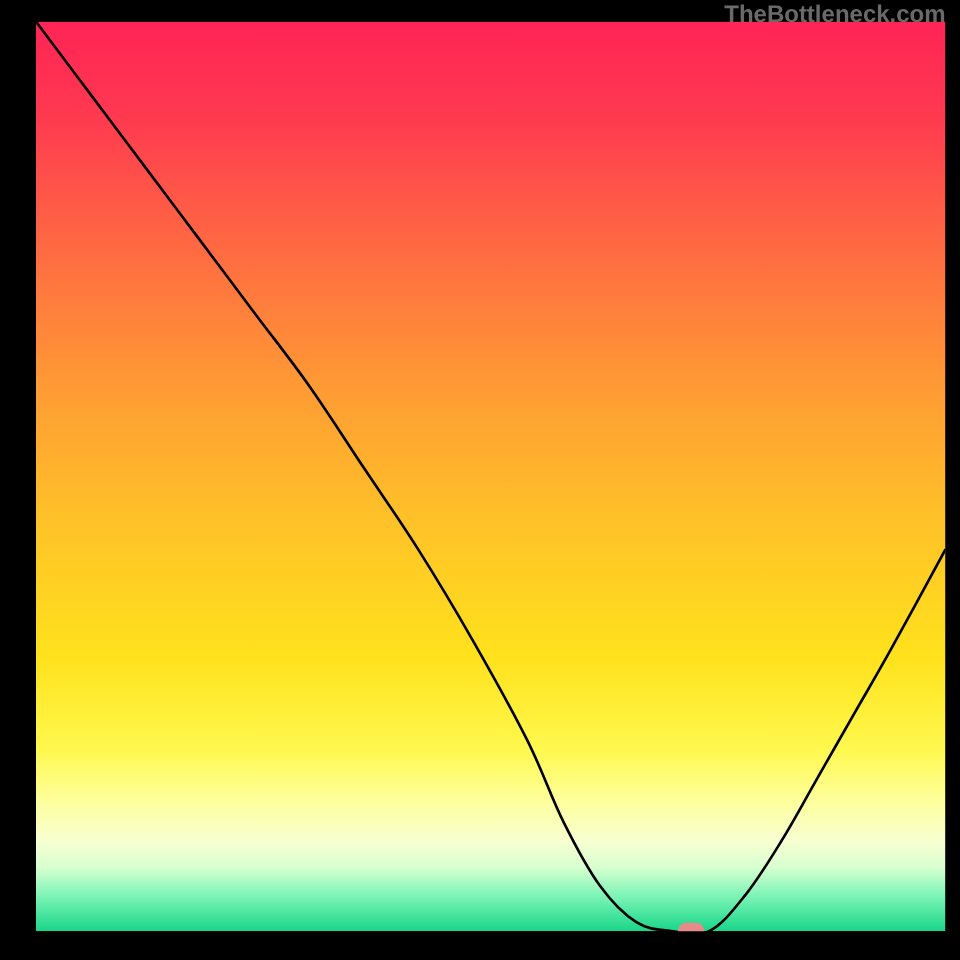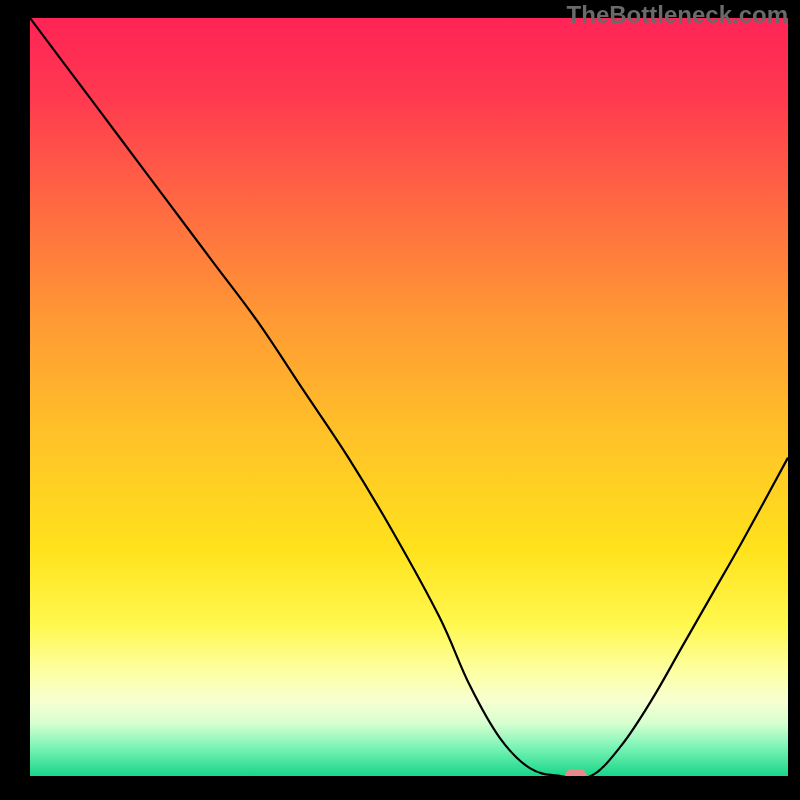--- a/index.html
+++ b/index.html
@@ -28,21 +28,21 @@
     position: absolute;
     left: 0;
     top: 0;
     width: 100%;
     height: 100%;
   }
   .watermark {
     position: absolute;
     top: 1px;
     right: 12px;
-    font-size: 24px;
+    font-size: 20px;
     font-weight: bold;
     color: #6a6a6a;
     font-family: Arial, sans-serif;
     margin-left: 19px;
   }
   .curve {
     position: absolute;
     left: 0;
     top: 0;
     width: 100%;

